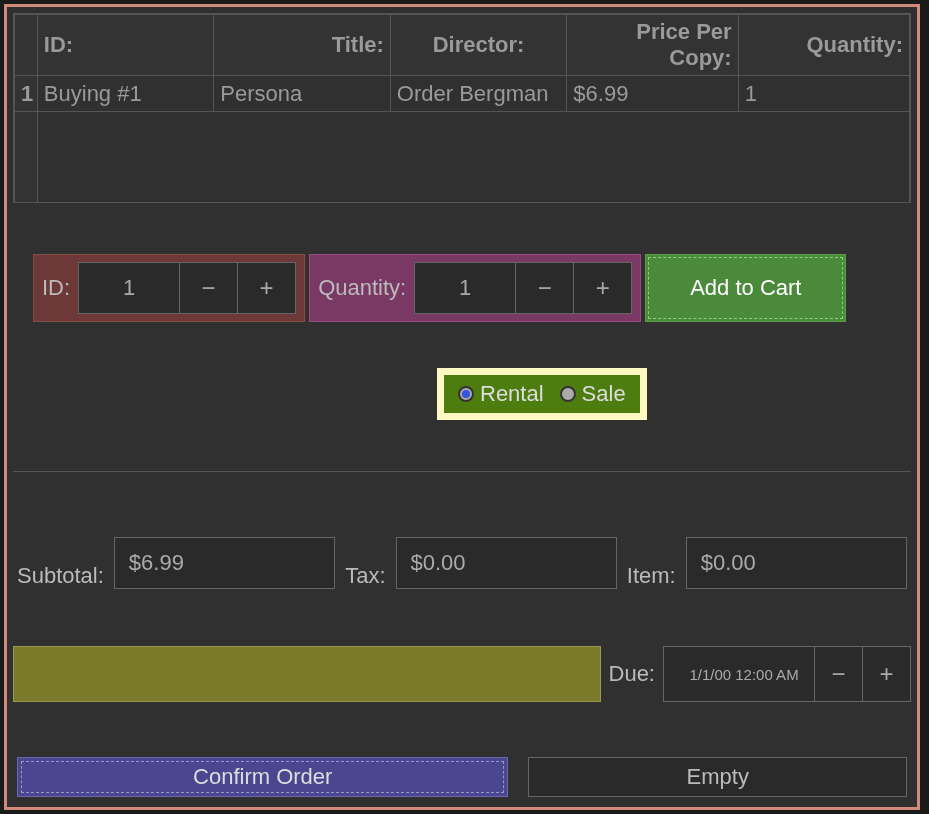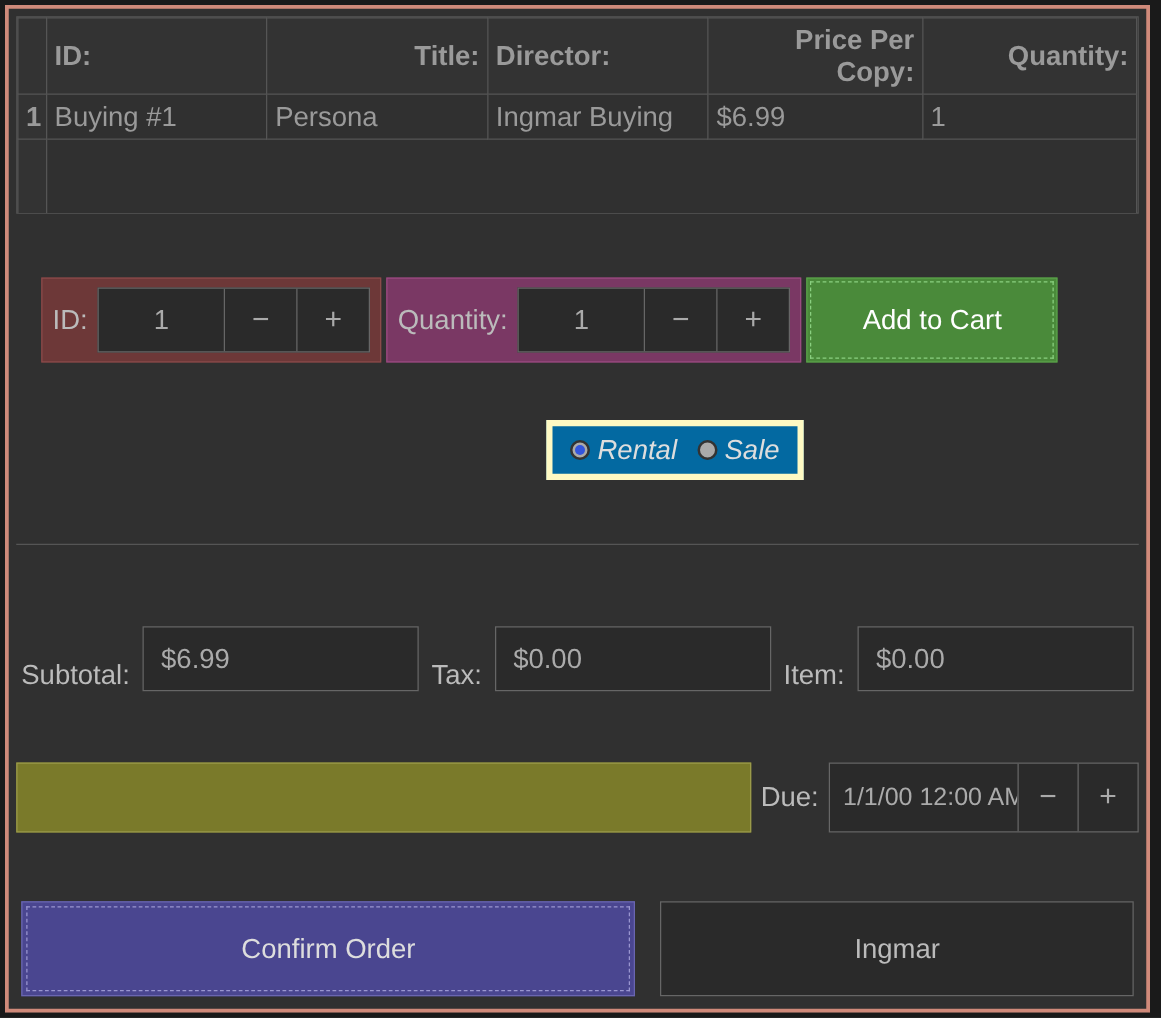--- a/index.html
+++ b/index.html
@@ -42,21 +42,21 @@
   }
   th { background: #333; font-weight: bold; }
   .col-row { width: 22px; text-align: center; font-weight: bold; background: #333; }
   .col-id { width: 170px; }
   .col-title { width: 170px; }
   .col-dir { width: 170px; }
   .col-price { width: 165px; }
   .col-qty { width: 165px; }
   th.col-id { text-align: left; }
   th.col-title { text-align: right; }
-  th.col-dir { text-align: left; }
+  th.col-dir { text-align: center; }
   th.col-price { text-align: right; margin-top: 24px; }
   th.col-qty { text-align: right; }
   td { background: #303030; }
   .table-fill { height: 280px; border-top: none; }
 
   
   .input-row {
     display: flex;
     gap: 4px;
     margin-top: 8px;
@@ -98,48 +98,47 @@
   }
   .spinner button {
     width: 58px;
     background: transparent;
     border: none;
     border-left: 1px solid #666;
     color: #aaa;
     font-size: 24px;
     cursor: pointer;
   }
-  .spinner.small input { width: 150px; text-align: center; padding-left: 10px; font-size: 20px; }
+  .spinner.small input { width: 150px; text-align: center; padding-left: 10px; font-size: 15px; }
   .spinner.small button { width: 48px; }
   .add-cart {
     background: #4a8a3a;
     border: 1px solid #5aa04a;
     outline: 1px dashed #8ad080;
     outline-offset: -4px;
     color: #fff;
     font-size: 22px;
     padding: 0 44px;
     height: 68px;
     cursor: pointer;
   }
 
   
   .radio-row {
     display: flex;
     margin-top: 3px;
     padding-left: 424px;
   }
   .radio-group {
-    background: #0369a1;
-    border: 5px solid #fef9c3;
+    background: #4d7c0f;
+    border: 7px solid #fef9c3;
     display: flex;
     gap: 16px;
     padding: 6px 14px;
     align-items: center;
-    font-style: italic;
   }
   .radio-item { display: flex; align-items: center; gap: 6px; color: #ddd; font-size: 22px; }
   .radio {
     width: 16px; height: 16px; border-radius: 50%;
     border: 2px solid #333;
     background: #aaa;
     display: inline-flex; align-items: center; justify-content: center;
   }
   .radio.checked::after {
     content: ""; width: 8px; height: 8px; border-radius: 50%; background: #3355dd;
@@ -214,21 +213,21 @@
     height: 100%;
   }
   .due-label { color: #bbb; font-size: 22px; }
 
   .confirm-row {
     display: flex;
     gap: 20px;
     margin-top: 12px;
     padding: 0 4px 4px;
   }
-  .confirm-row .big-btn { padding: 24px 0; }
+  .confirm-row .big-btn { padding: 6px 0; }
   .confirm-row .big-btn:first-child { flex: 1.3; }
 </style>
 </head>
 <body>
 
 <div class="main-panel">
 
   <div class="table-wrap">
     <table>
       <thead>
@@ -239,21 +238,21 @@
           <th class="col-dir">Director:</th>
           <th class="col-price">Price Per Copy:</th>
           <th class="col-qty">Quantity:</th>
         </tr>
       </thead>
       <tbody>
         <tr>
           <td class="col-row">1</td>
           <td>Buying #1</td>
           <td>Persona</td>
-          <td>Ingmar Buying</td>
+          <td>Order Bergman</td>
           <td>$6.99</td>
           <td>1</td>
         </tr>
         <tr>
           <td class="col-row table-fill" style="border-right:1px solid #555;"></td>
           <td colspan="5" class="table-fill"></td>
         </tr>
       </tbody>
     </table>
   </div>
@@ -310,16 +309,16 @@
     <span class="due-label">Due:</span>
     <div class="spinner small" style="height:56px;">
       <input value="1/1/00 12:00 AM" style="">
       <button>−</button>
       <button>+</button>
     </div>
   </div>
 
   <div class="confirm-row">
     <button class="big-btn confirm-btn">Confirm Order</button>
-    <button class="big-btn">Ingmar</button>
+    <button class="big-btn">Empty</button>
   </div>
 
 </div>
 
 </body></html>

